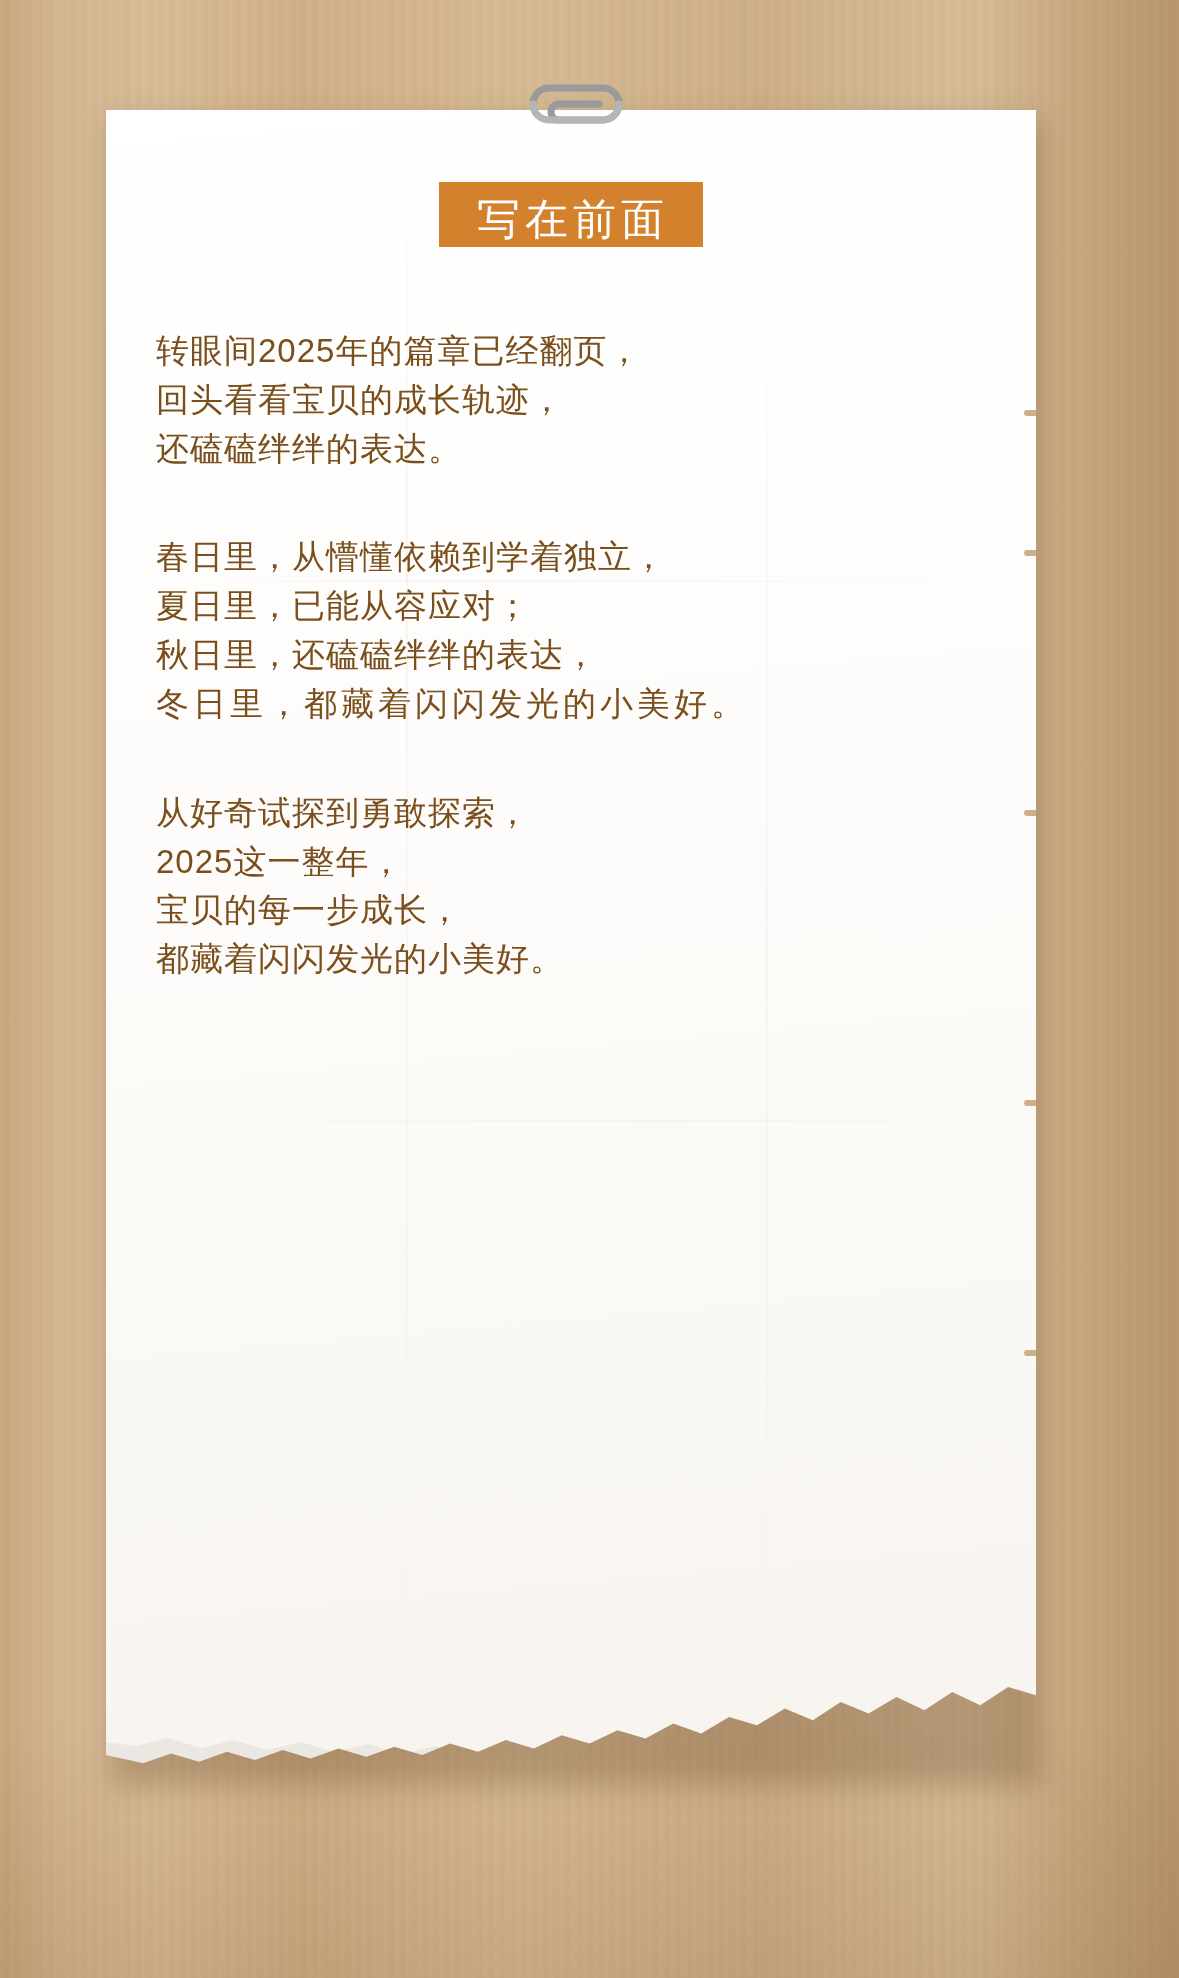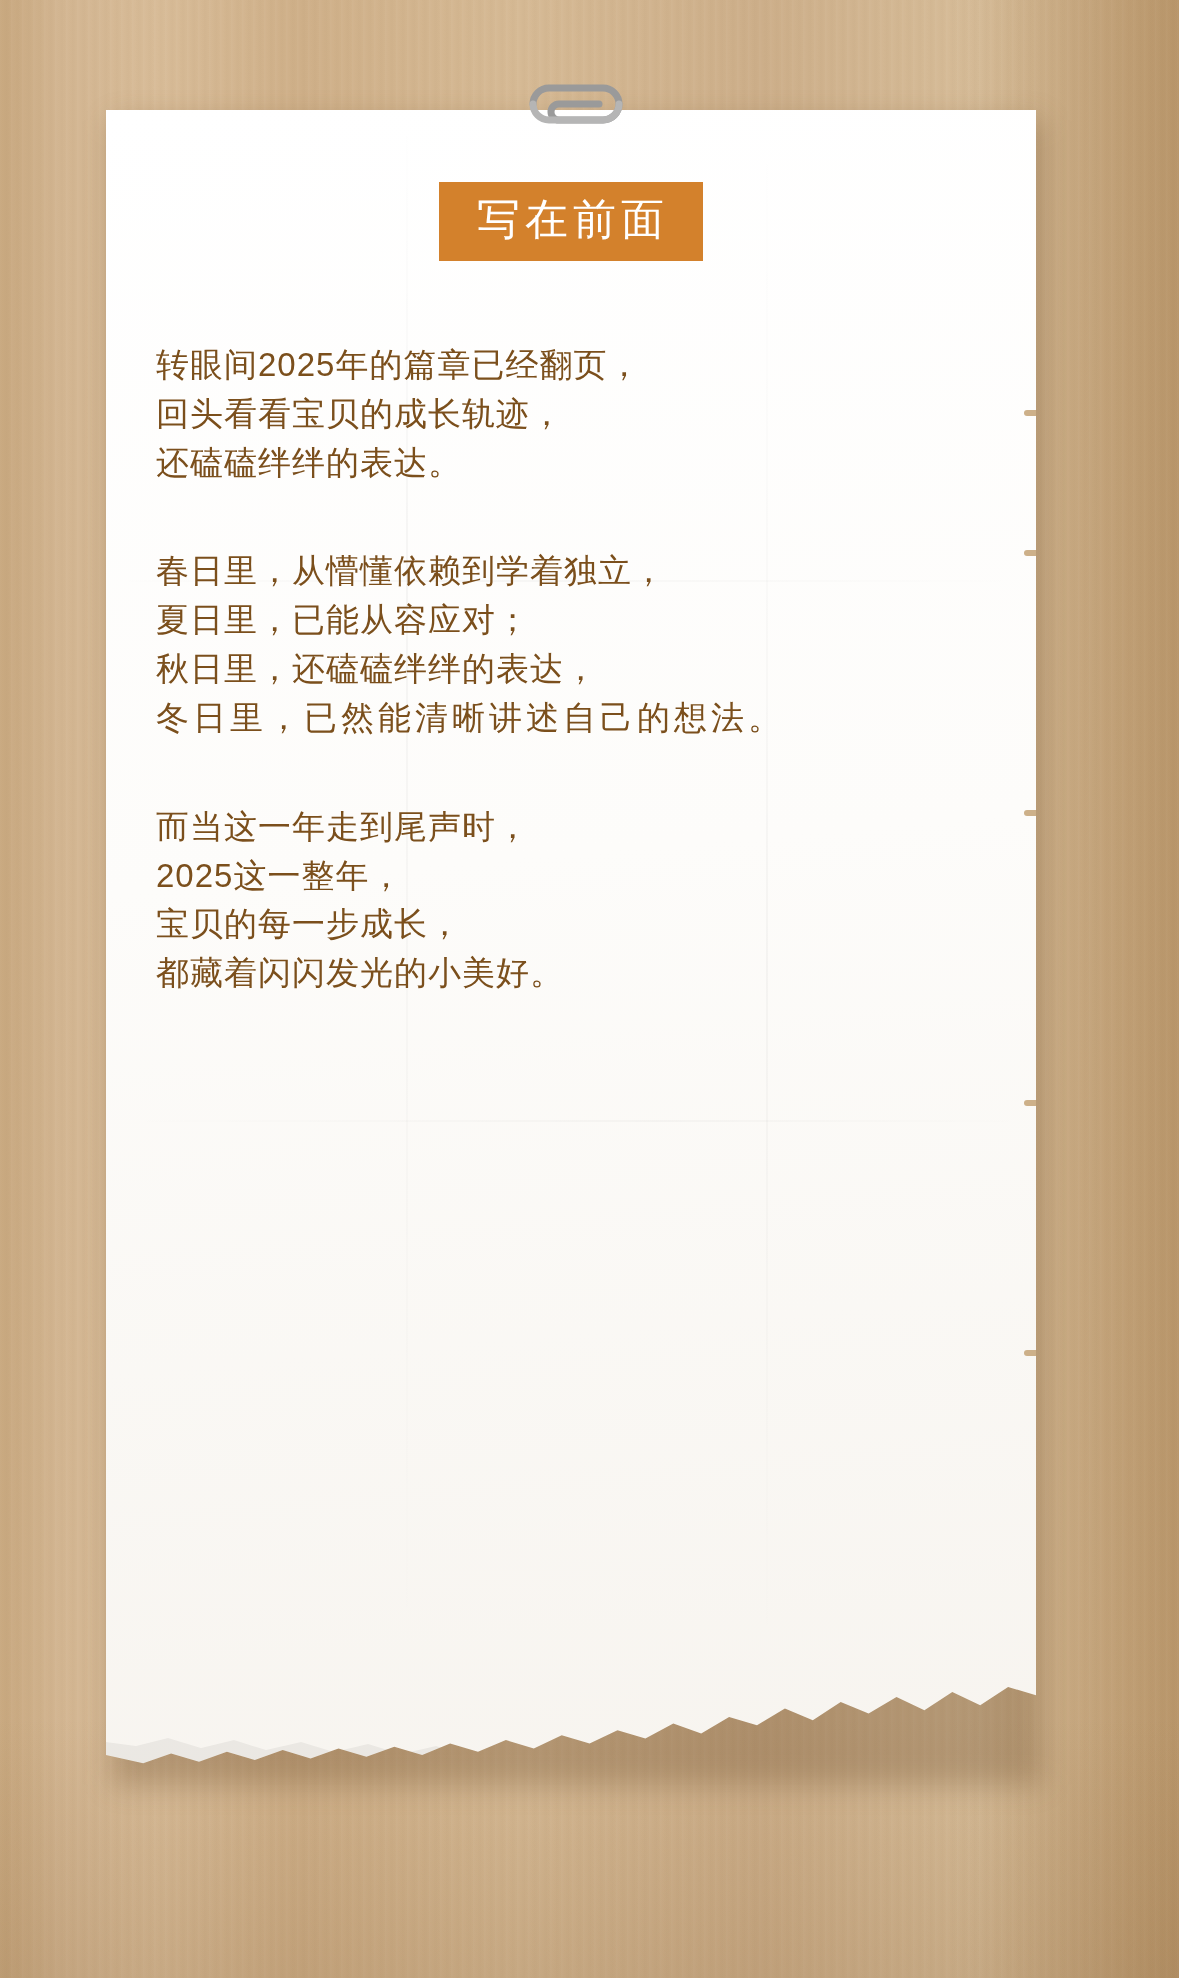--- a/index.html
+++ b/index.html
@@ -155,21 +155,21 @@
     display: flex;
     justify-content: center;
     margin-top: 72px;
   }
   .title-badge {
     background: #d3812c;
     color: #ffffff;
     font-size: 43px;
     letter-spacing: 5px;
     font-weight: 500;
-    padding: 16px 34px 20px 38px;
+    padding: 16px 34px 6px 38px;
     line-height: 1;
     white-space: nowrap;
   }
 
   .body {
     margin: 80px 0 0 0;
     padding: 0 52px 0 50px;
     color: #7a4f1d;
   }
   .stanza {
@@ -221,25 +221,25 @@
         <div class="stanza">
           <div class="line">转眼间2025年的篇章已经翻页，</div>
           <div class="line">回头看看宝贝的成长轨迹，</div>
           <div class="line">还磕磕绊绊的表达。</div>
         </div>
 
         <div class="stanza">
           <div class="line">春日里，从懵懂依赖到学着独立，</div>
           <div class="line">夏日里，已能从容应对；</div>
           <div class="line">秋日里，还磕磕绊绊的表达，</div>
-          <div class="line wrap">冬日里，已然能清晰讲述自己的想法。</div>
+          <div class="line wrap">冬日里，都藏着闪闪发光的小美好。</div>
         </div>
 
         <div class="stanza">
-          <div class="line">而当这一年走到尾声时，</div>
+          <div class="line">从好奇试探到勇敢探索，</div>
           <div class="line">2025这一整年，</div>
           <div class="line">宝贝的每一步成长，</div>
           <div class="line">都藏着闪闪发光的小美好。</div>
         </div>
 
       </div>
     </div>
 
     <svg class="tear-line" viewBox="0 0 930 90" preserveAspectRatio="none">
       <path d="M0 62 L30 66 L62 58 L95 68 L128 60 L160 70 L195 62 L228 72 L262 64 L295 74 L330 66 L362 76 L396 68 L430 78 L464 70 L498 80 L532 72 L566 82 L600 74 L634 84 L668 76 L702 86 L736 78 L770 88 L804 80 L838 90 L872 82 L906 92 L930 84 L930 90 L0 90 Z" fill="rgba(0,0,0,0.05)"></path>

